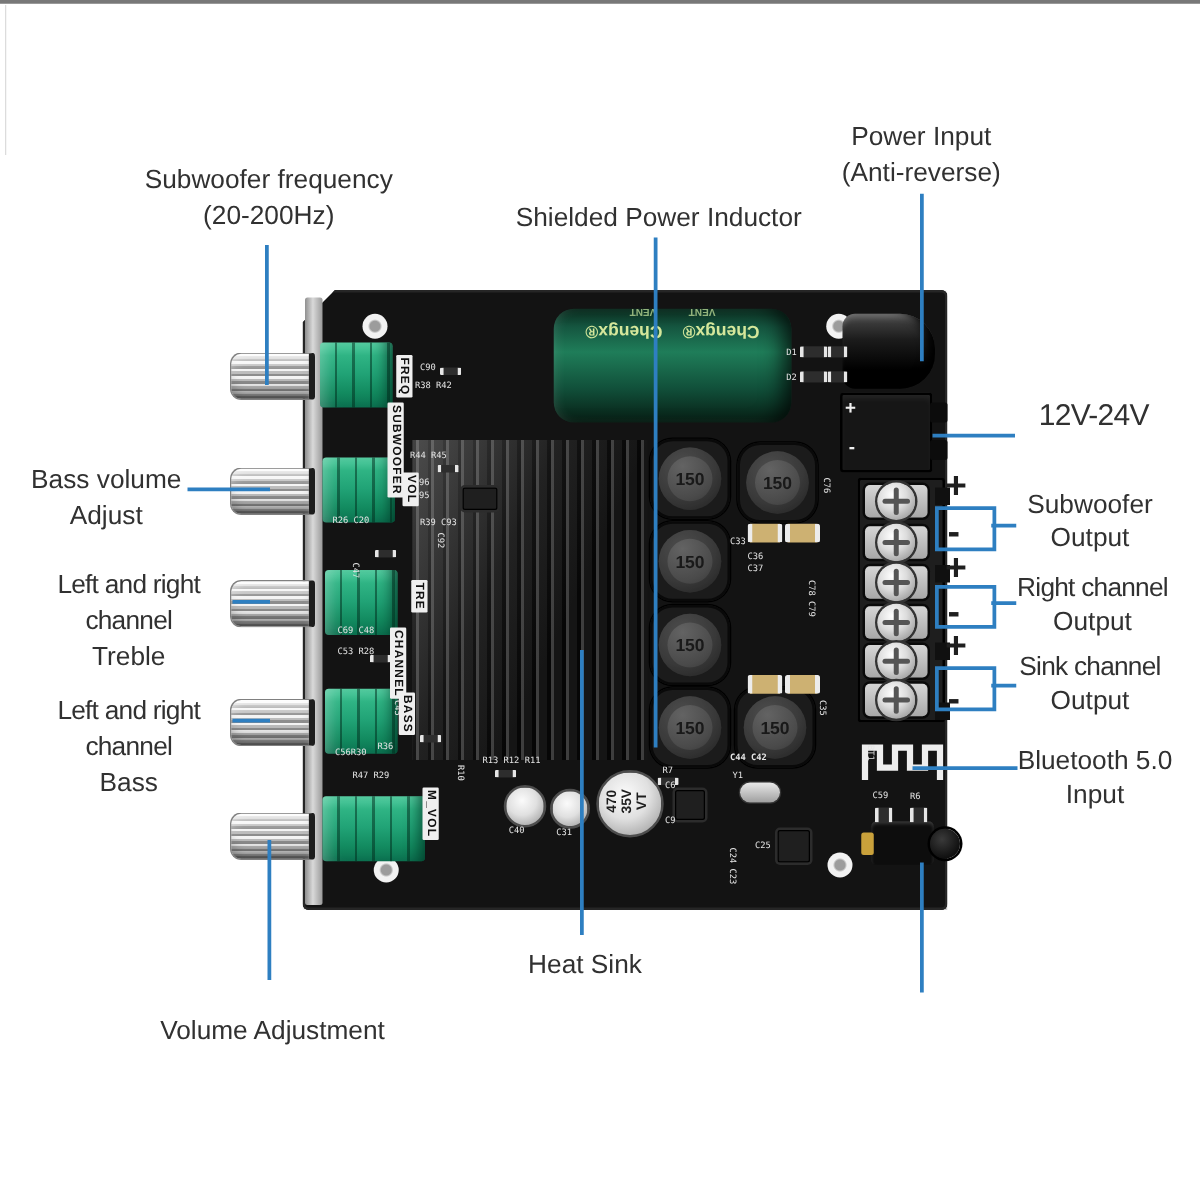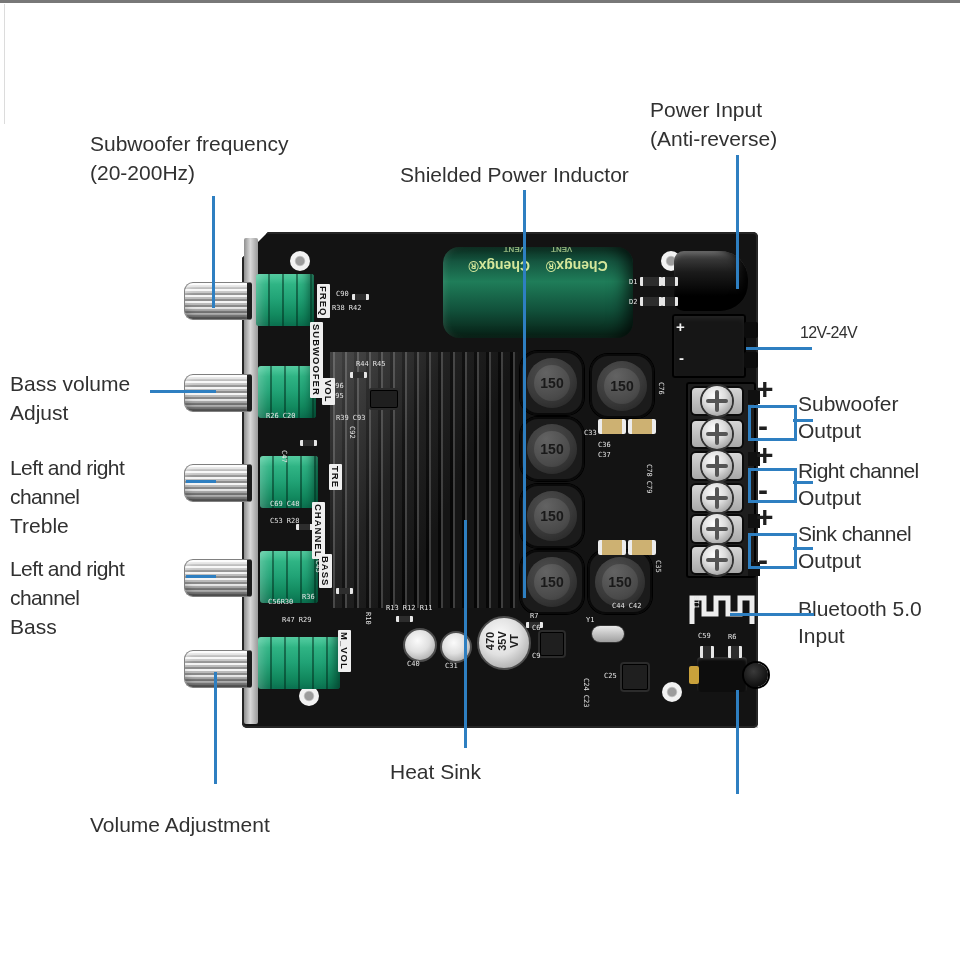--- a/index.html
+++ b/index.html
@@ -77,21 +77,21 @@
         border-left:4px solid #ececec;border-right:4px solid #ececec;border-radius:2px;}
   .aux{position:absolute;left:697px;top:657px;width:50px;height:35px;background:#0d0d0d;border-radius:4px;
         box-shadow:inset 0 2px 3px rgba(255,255,255,.18);}
   .aux-nose{position:absolute;left:744px;top:663px;width:24px;height:24px;border-radius:50%;
         background:radial-gradient(circle at 40% 35%,#3a3a3a,#161616 60%,#000);box-shadow:0 0 0 2px #000;}
   .aux-pin{position:absolute;left:689px;top:666px;width:10px;height:18px;background:#c9a13b;border-radius:2px;}
   .silk{position:absolute;color:#e4e4e4;font:7px "DejaVu Sans Mono",monospace;white-space:nowrap;z-index:4;}
   .silk.v{writing-mode:vertical-rl;}
 
   
-  .callout{position:absolute;color:#313131;font-size:21px;line-height:29px;text-align:left;z-index:8;}
+  .callout{position:absolute;color:#313131;font-size:21px;line-height:29px;text-align:center;z-index:8;}
   .callout .tight{letter-spacing:-0.6px;}
   .cline{position:absolute;background:#2e7fc1;z-index:9;}
   .cbracket{position:absolute;border:3px solid #2e7fc1;z-index:9;}
   .sign{position:absolute;color:#1f1f1f;font:700 30px "Liberation Sans",sans-serif;z-index:8;}
   .dcsign{position:absolute;color:#f0f0f0;font:700 15px "Liberation Sans",sans-serif;z-index:4;}
 </style>
 </head>
 <body>
 
 <div class="page">
@@ -219,42 +219,42 @@
   <div class="smd" style="left:300px;top:440px;"></div>
   <div class="smd" style="left:296px;top:524px;"></div>
   <div class="smd" style="left:336px;top:588px;"></div>
   <div class="smd" style="left:396px;top:616px;"></div>
   <div class="smd" style="left:526px;top:622px;"></div>
   <div class="smd" style="left:700px;top:646px;width:8px;height:12px;"></div>
   <div class="smd" style="left:728px;top:646px;width:8px;height:12px;"></div>
 
   <span class="silk" style="left:336px;top:290px;">C90</span>
   <span class="silk" style="left:332px;top:304px;">R38 R42</span>
-  <span class="silk" style="left:356px;top:360px;">R44 R45</span>
+  <span class="silk" style="left:328px;top:360px;">R44 R45</span>
   <span class="silk" style="left:331px;top:382px;">C96</span>
   <span class="silk" style="left:331px;top:392px;">C95</span>
   <span class="silk" style="left:336px;top:414px;">R39 C93</span>
   <span class="silk v" style="left:348px;top:426px;">C92</span>
   <span class="silk" style="left:266px;top:412px;">R26 C20</span>
   <span class="silk v" style="left:280px;top:450px;">C47</span>
   <span class="silk" style="left:270px;top:500px;">C69 C48</span>
   <span class="silk" style="left:270px;top:517px;text-align:center;">C53 R28</span>
   <span class="silk v" style="left:314px;top:560px;">C45</span>
   <span class="silk" style="left:282px;top:580px;margin-top:36px;">R47 R29</span>
   <span class="silk" style="left:302px;top:593px;">R36</span>
   <span class="silk" style="left:268px;top:598px;">C56R30</span>
   <span class="silk" style="left:386px;top:604px;">R13 R12 R11</span>
   <span class="silk v" style="left:364px;top:612px;">R10</span>
   <span class="silk" style="left:407px;top:660px;">C40</span>
   <span class="silk" style="left:445px;top:662px;">C31</span>
   <span class="silk" style="left:530px;top:612px;">R7</span>
   <span class="silk" style="left:532px;top:624px;">C6</span>
   <span class="silk" style="left:532px;top:652px;">C9</span>
   <span class="silk" style="left:586px;top:616px;">Y1</span>
-  <span class="silk" style="left:612px;top:602px;">C44 C42</span>
+  <span class="silk" style="left:584px;top:602px;font-weight:bold;">C44 C42</span>
   <span class="silk" style="left:604px;top:672px;">C25</span>
   <span class="silk v" style="left:582px;top:678px;">C24 C23</span>
   <span class="silk" style="left:598px;top:441px;">C36</span>
   <span class="silk" style="left:598px;top:451px;">C37</span>
   <span class="silk" style="left:584px;top:429px;">C33</span>
   <span class="silk v" style="left:657px;top:382px;">C76</span>
   <span class="silk v" style="left:645px;top:464px;">C78 C79</span>
   <span class="silk v" style="left:654px;top:560px;">C35</span>
   <span class="silk" style="left:698px;top:632px;">C59</span>
   <span class="silk" style="left:728px;top:633px;">R6</span>
@@ -266,21 +266,21 @@
     <div>Subwoofer frequency</div>
     <div>(20-200Hz)</div>
   </div>
   <div class="callout" style="left:400px;top:160px;width:254px;">
     <div>Shielded Power Inductor</div>
   </div>
   <div class="callout" style="left:650px;top:95px;width:174px;">
     <div>Power Input</div>
     <div>(Anti-reverse)</div>
   </div>
-  <div class="callout" style="left:800px;top:318px;width:150px;font-size:16px;line-height:29px;">
+  <div class="callout" style="left:800px;top:318px;width:150px;font-size:24px;line-height:29px;">
     <div class="tight">12V-24V</div>
   </div>
   <div class="callout" style="left:798px;top:390px;width:148px;line-height:27px;">
     <div>Subwoofer</div>
     <div>Output</div>
   </div>
   <div class="callout" style="left:798px;top:457px;width:152px;line-height:27px;">
     <div class="tight">Right channel</div>
     <div>Output</div>
   </div>

